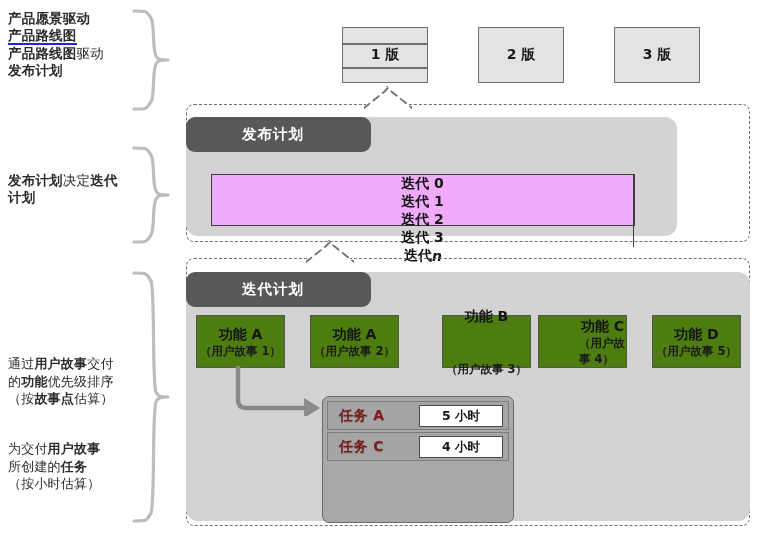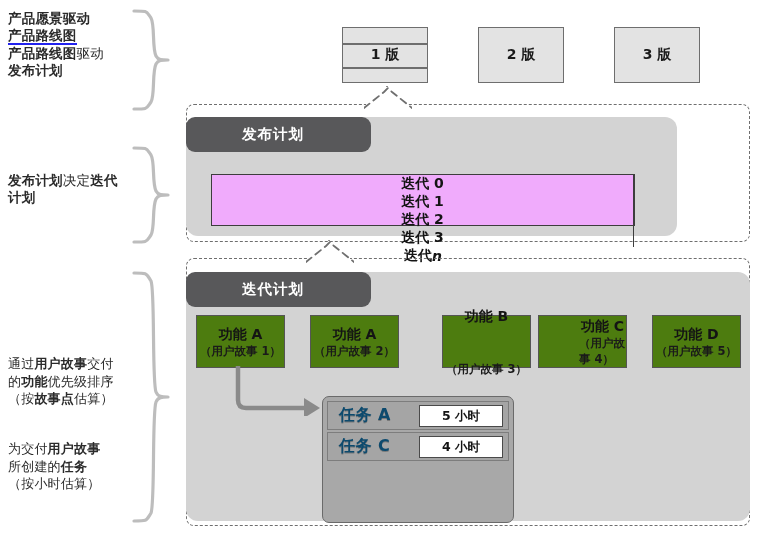--- a/index.html
+++ b/index.html
@@ -78,21 +78,21 @@
   .taskpanel{
     position:absolute;background:#a8a8a8;border:1.7px solid #6a6a6a;border-radius:7px;
     box-sizing:border-box;padding:4px;
   }
   .taskrow{
     position:relative;height:29px;background:#a5a5a5;border:1.5px solid #7d7d7d;
     box-sizing:border-box;display:flex;align-items:center;margin-bottom:2px;
   }
   .taskrow:last-child{margin-bottom:0;}
   .taskrow .tname{
-    padding-left:11px;color:#0c4a6e;font-size:16px;font-weight:bold;letter-spacing:0.5px;
+    padding-left:11px;color:#7f1d1d;font-size:14px;font-weight:bold;letter-spacing:0.5px;
     text-shadow:0 1px 0 rgba(80,80,80,.5);
   }
   .taskrow .hrs{
     position:absolute;right:5px;top:3px;height:22px;width:84px;
     background:#ffffff;border:1.5px solid #4a4a4a;box-sizing:border-box;
     display:flex;align-items:center;justify-content:center;
     font-size:12.5px;font-weight:bold;color:#141414;
   }
 
   .arrowwrap{position:absolute;}

